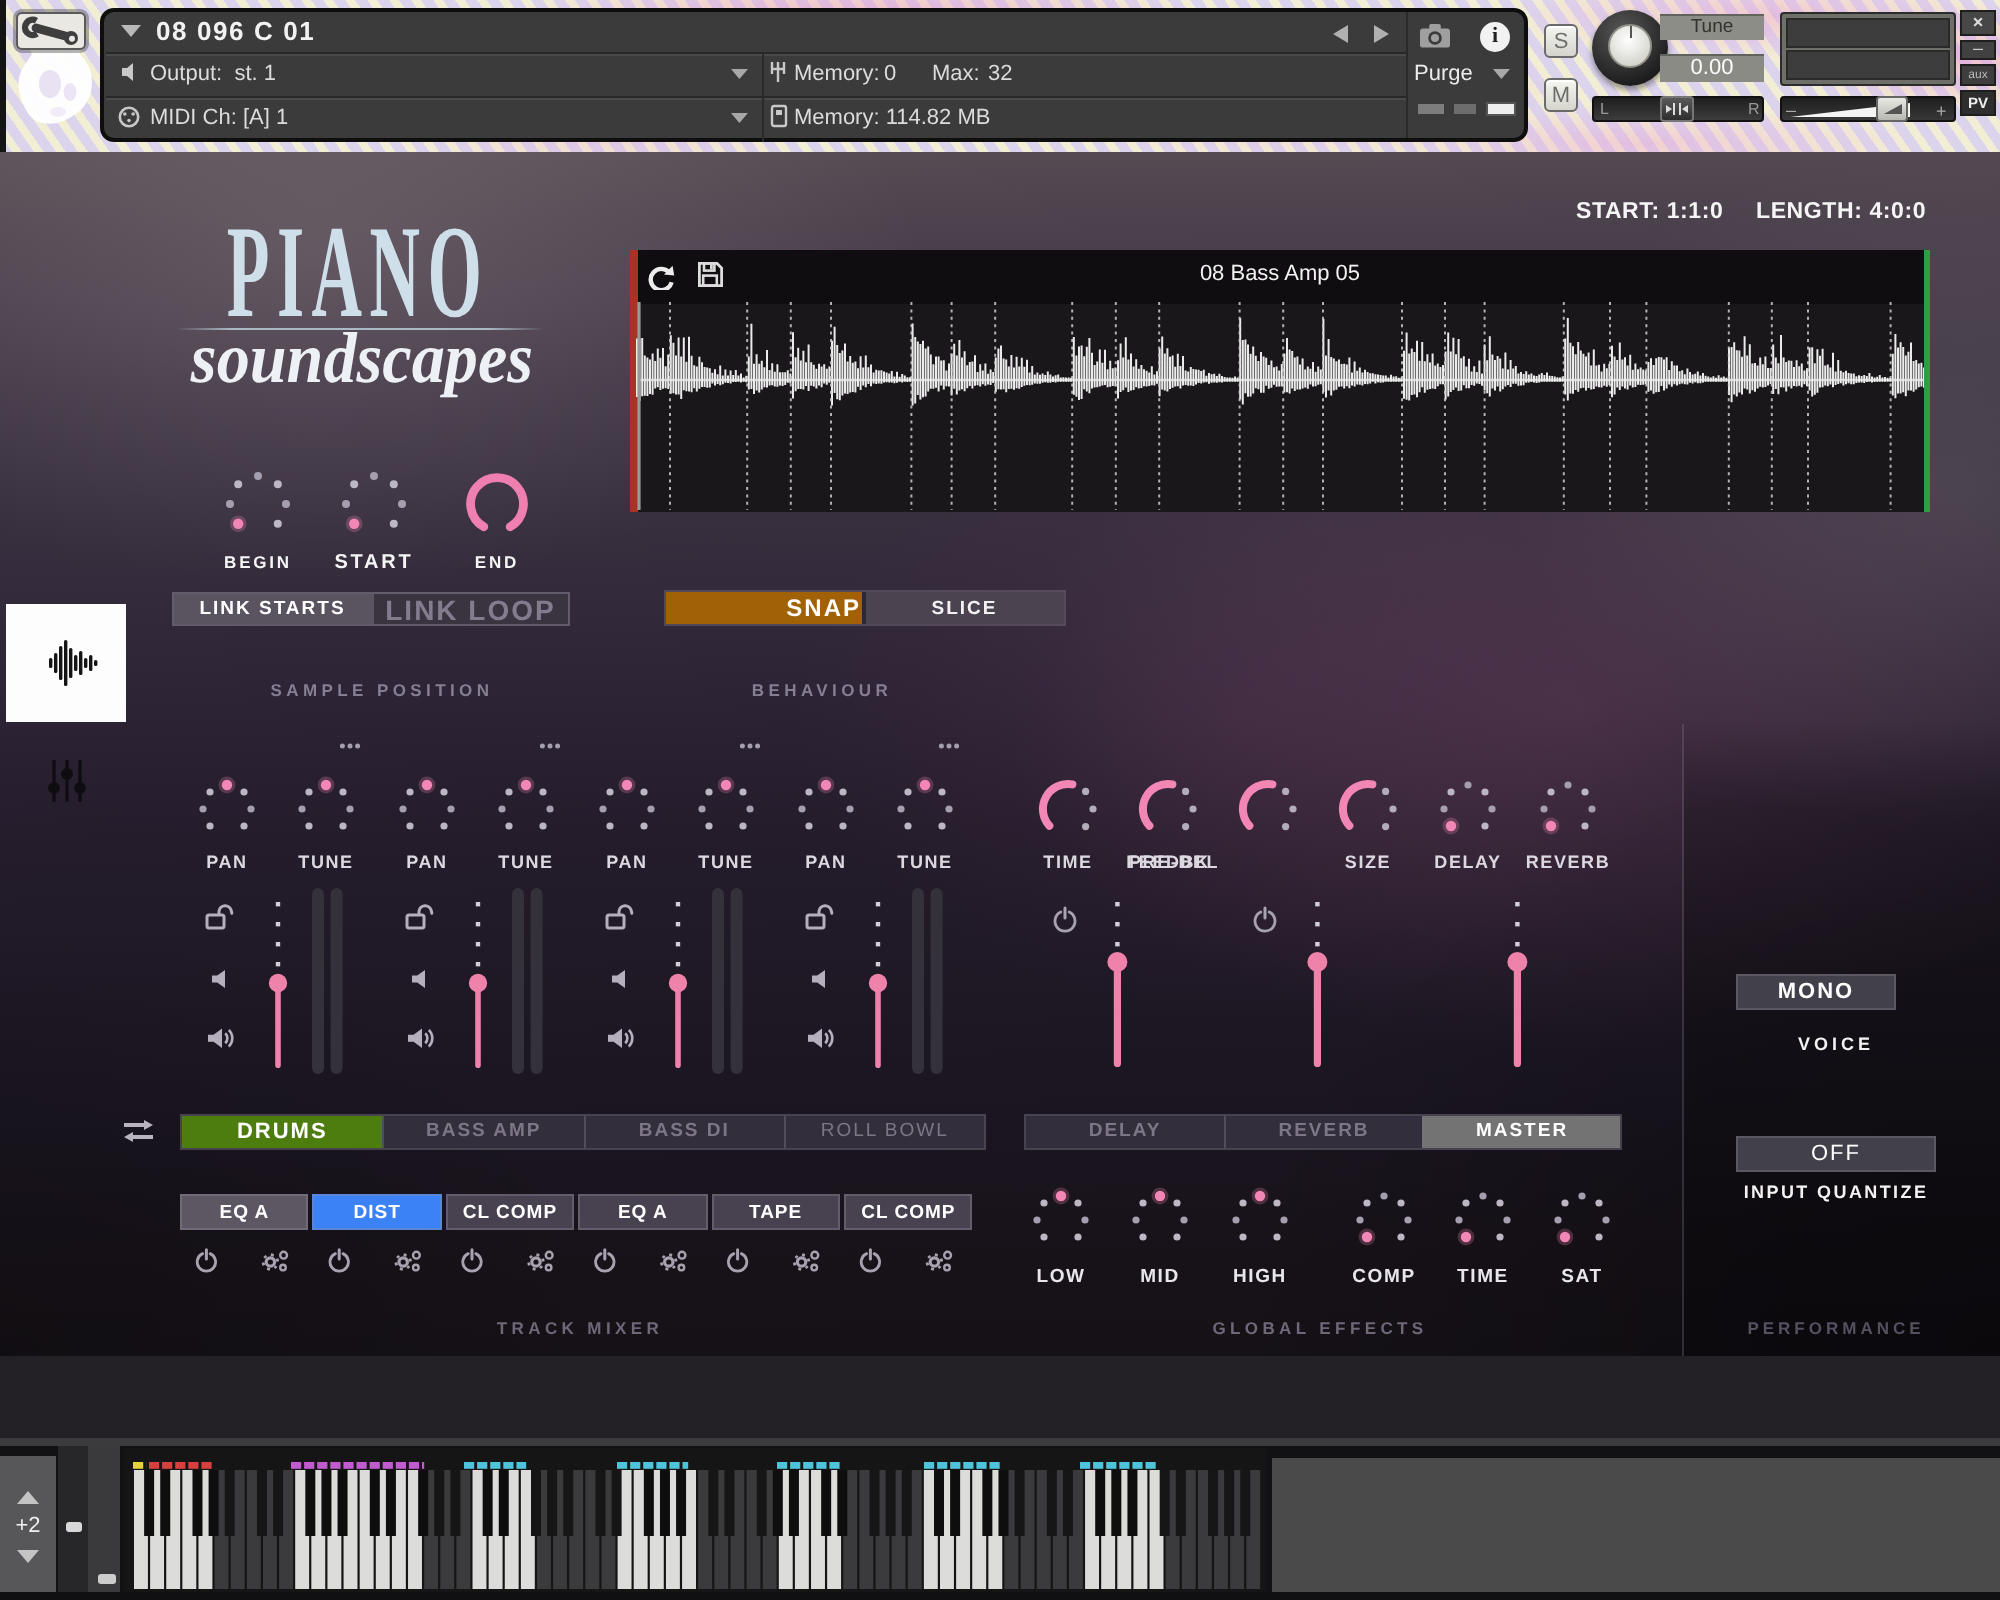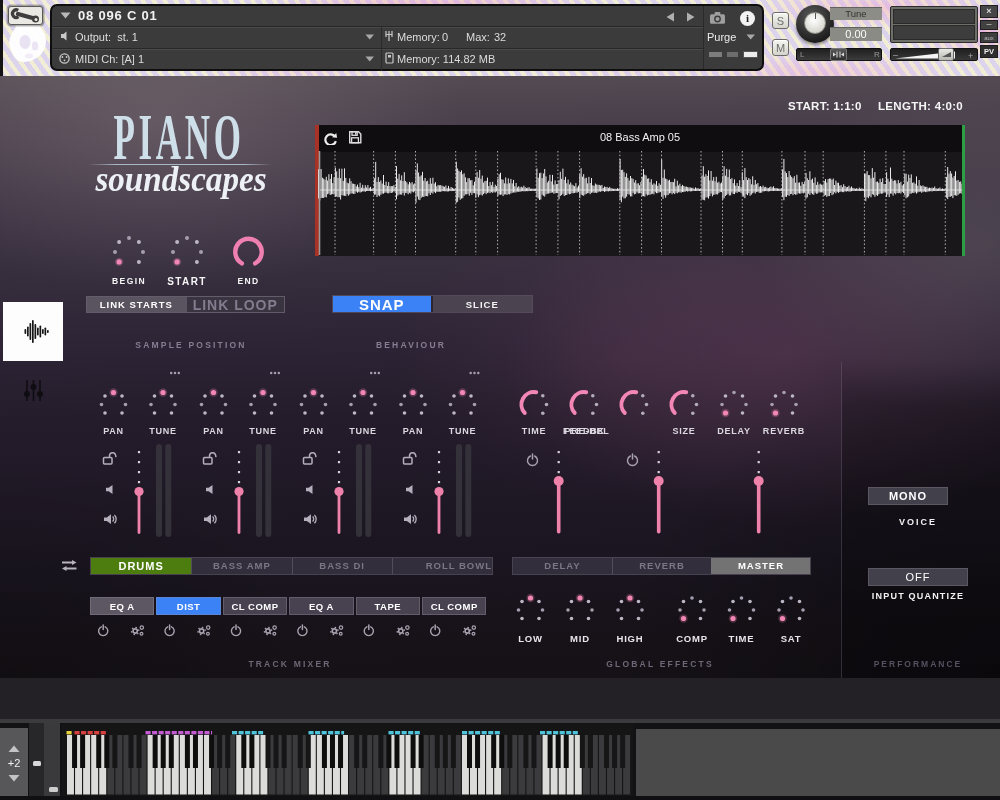--- a/index.html
+++ b/index.html
@@ -224,21 +224,21 @@
     <path d="M 146.9 38.4 A 13.2 13.2 0 1 1 160.1 38.4" stroke="#ee7fae" stroke-width="4.4" fill="none" stroke-linecap="round"></path>
   </svg>
 <div style="position:absolute;left:59.0px;top:275.5px;width:140px;text-align:center;font-size:8.5px;font-weight:700;color:#f5f5f5;letter-spacing:1.4px">BEGIN</div>
 <div style="position:absolute;left:117.0px;top:275.5px;width:140px;text-align:center;font-size:10px;font-weight:700;color:#f5f5f5;letter-spacing:1.4px">START</div>
 <div style="position:absolute;left:178.5px;top:275.5px;width:140px;text-align:center;font-size:8.5px;font-weight:700;color:#f5f5f5;letter-spacing:1.4px">END</div>
 <div class="abs" style="left:86px;top:296px;width:199px;height:17px;border:1px solid rgba(140,132,150,0.55);display:flex">
 <div style="width:50%;height:100%;background:#5a5360;color:#fff;font-size:9.5px;font-weight:700;letter-spacing:1px;text-align:center;line-height:16px">LINK STARTS</div>
 <div style="width:50%;height:100%;background:#3a3441;color:#837c8f;font-size:14px;font-weight:700;letter-spacing:1px;text-align:center;line-height:16px;border-left:1px solid rgba(140,132,150,0.4)">LINK LOOP</div>
 </div>
 <div class="abs" style="left:332px;top:295px;width:201px;height:18px;border:1px solid rgba(140,132,150,0.35);display:flex">
-<div style="width:49%;height:100%;background:#3b82f6;color:#fdfdfd;font-size:15px;font-weight:700;letter-spacing:1px;text-align:center;line-height:17px">SNAP</div>
+<div style="width:49%;height:100%;background:#a16207;color:#fdfdfd;font-size:12px;font-weight:700;letter-spacing:1px;text-align:right;line-height:17px">SNAP</div>
 <div style="width:51%;height:100%;background:#4b4450;color:#f2f2f2;font-size:9.5px;font-weight:700;letter-spacing:1px;text-align:center;line-height:17px;border-left:2px solid #2c2733">SLICE</div>
 </div>
 <div style="position:absolute;left:121.0px;top:340px;width:140px;text-align:center;font-size:8.5px;font-weight:700;color:#867e92;letter-spacing:2.2px">SAMPLE POSITION</div>
 <div style="position:absolute;left:341.0px;top:340px;width:140px;text-align:center;font-size:8.5px;font-weight:700;color:#867e92;letter-spacing:2.2px">BEHAVIOUR</div>
 <div class="abs" style="left:3px;top:302px;width:60px;height:59px;background:#fdfdfd"></div>
 <svg class="abs" style="left:3px;top:302px" width="60" height="59" viewBox="0 0 60 59">
     <rect x="21.5" y="27.0" width="1.7" height="5" rx="0.8" fill="#151515"></rect>
     <rect x="24" y="24.5" width="1.7" height="10" rx="0.8" fill="#151515"></rect>
     <rect x="26.5" y="21.0" width="1.7" height="17" rx="0.8" fill="#151515"></rect>
     <rect x="29" y="18.0" width="1.7" height="23" rx="0.8" fill="#151515"></rect>
@@ -491,21 +491,21 @@
       <line x1="0" y1="2.5" x2="11" y2="2.5" stroke="#b9b3bf" stroke-width="2"></line>
       <path d="M 10 0 L 14.5 2.5 L 10 5 Z" fill="#b9b3bf"></path>
       <line x1="3.5" y1="8.5" x2="14.5" y2="8.5" stroke="#b9b3bf" stroke-width="2"></line>
       <path d="M 4.5 6 L 0 8.5 L 4.5 11 Z" fill="#b9b3bf"></path>
     </g>
   </svg>
 <div class="abs" style="left:90px;top:557px;width:403px;height:17.5px;border:1px solid rgba(120,112,130,0.5);display:flex">
     <div style="width:100.75px;height:100%;background:#4d7c0f;color:#ffffff;font-size:11px;font-weight:700;letter-spacing:1px;text-align:center;line-height:16.5px">DRUMS</div>
     <div style="width:100.75px;height:100%;background:#332e3b;color:#7d7686;border-left:1px solid rgba(120,112,130,0.45);font-size:9.5px;font-weight:700;letter-spacing:1px;text-align:center;line-height:16.5px">BASS AMP</div>
     <div style="width:100.75px;height:100%;background:#332e3b;color:#7d7686;border-left:1px solid rgba(120,112,130,0.45);font-size:9.5px;font-weight:700;letter-spacing:1px;text-align:center;line-height:16.5px">BASS DI</div>
-    <div style="width:100.75px;height:100%;background:#332e3b;color:#7d7686;border-left:1px solid rgba(120,112,130,0.45);font-size:9.5px;font-weight:700;letter-spacing:1px;text-align:right;line-height:16.5px">ROLL BOWL</div>
+    <div style="width:100.75px;height:100%;background:#332e3b;color:#7d7686;border-left:1px solid rgba(120,112,130,0.45);font-size:9.5px;font-weight:400;letter-spacing:1px;text-align:center;line-height:16.5px">ROLL BOWL</div>
   </div>
 <div class="abs" style="left:512px;top:557px;width:299px;height:17.5px;border:1px solid rgba(120,112,130,0.5);display:flex">
     <div style="width:99.66666666666667px;height:100%;background:#332e3b;color:#7d7686;font-size:9.5px;font-weight:700;letter-spacing:1px;text-align:center;line-height:16.5px">DELAY</div>
     <div style="width:99.66666666666667px;height:100%;background:#332e3b;color:#7d7686;border-left:1px solid rgba(120,112,130,0.45);font-size:9.5px;font-weight:700;letter-spacing:1px;text-align:center;line-height:16.5px">REVERB</div>
     <div style="width:99.66666666666667px;height:100%;background:#737373;color:#ffffff;border-left:1px solid rgba(120,112,130,0.45);font-size:9.5px;font-weight:700;letter-spacing:1px;text-align:center;line-height:16.5px">MASTER</div>
   </div>
 <div class="abs" style="left:90.0px;top:597px;width:64.4px;height:18px;background:#5d5764;
 border:1px solid rgba(150,142,160,0.35);color:#fff;font-size:9.5px;font-weight:700;letter-spacing:0.5px;
 text-align:center;line-height:17px">EQ A</div>
 <div class="abs" style="left:156.4px;top:597px;width:64.4px;height:18px;background:#3b82f6;

